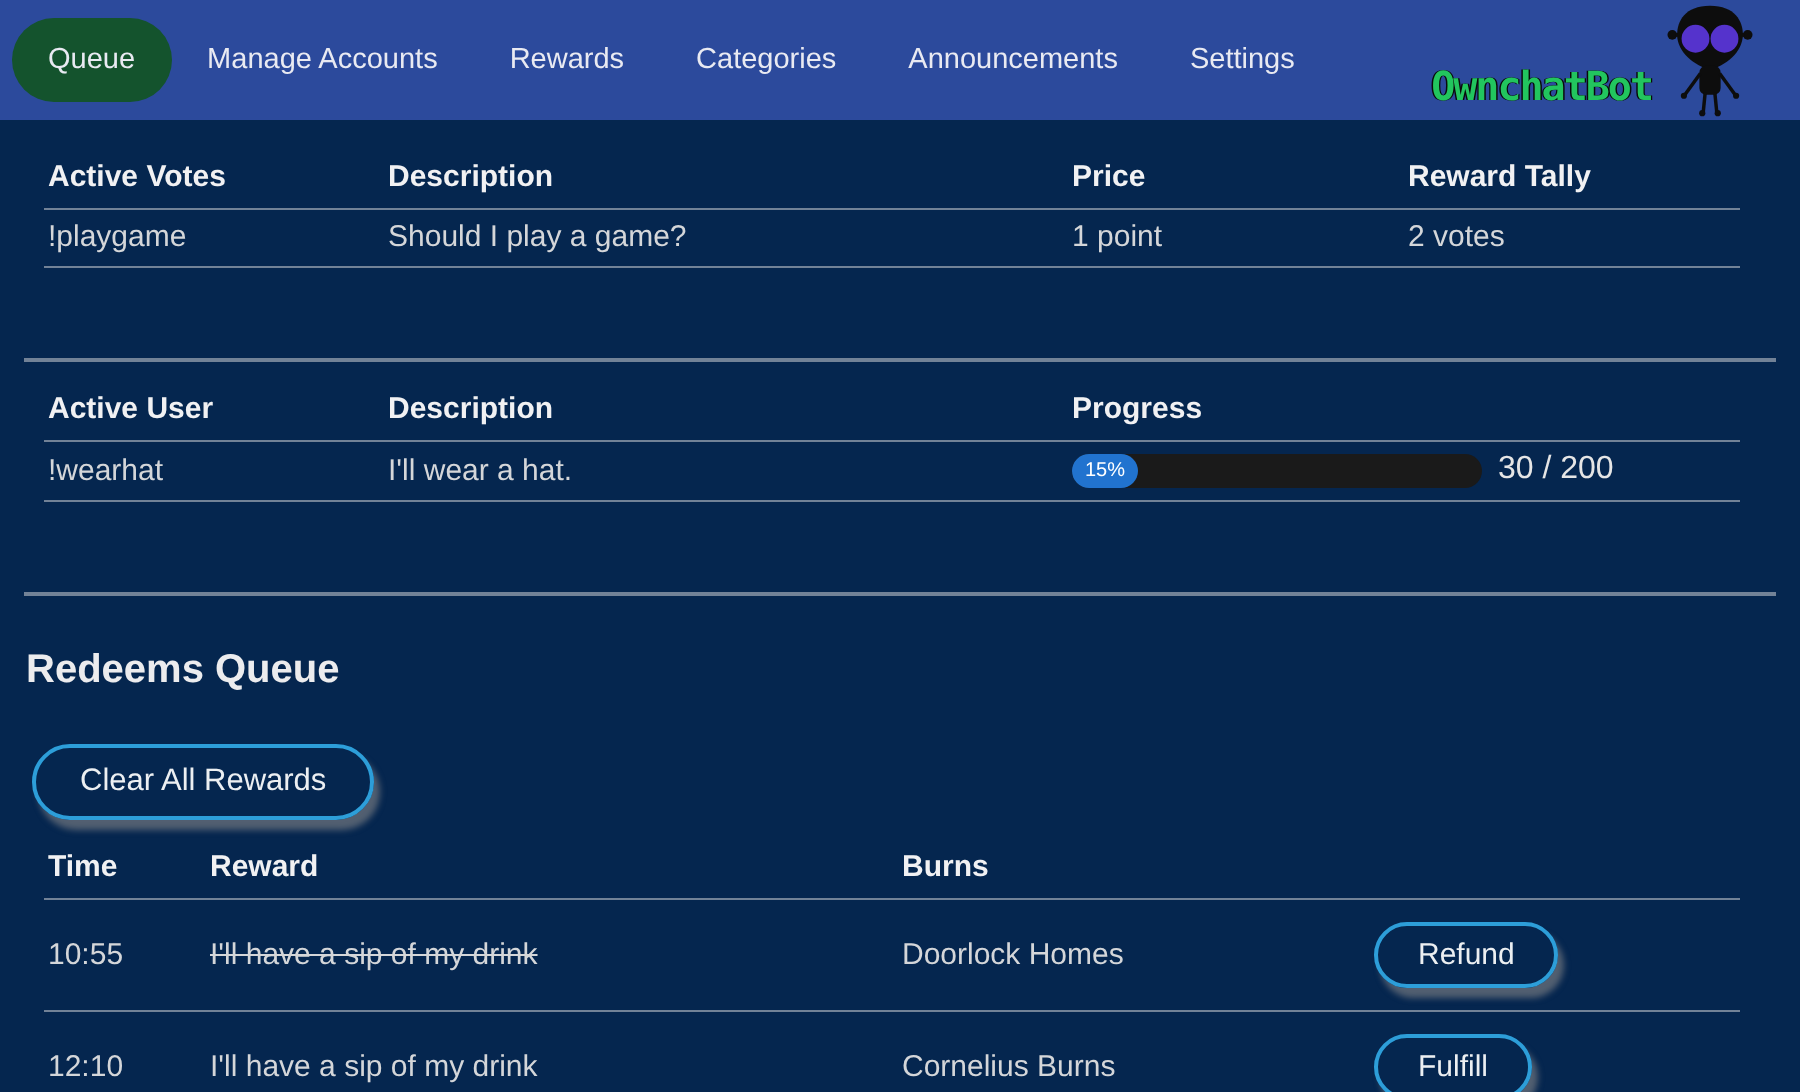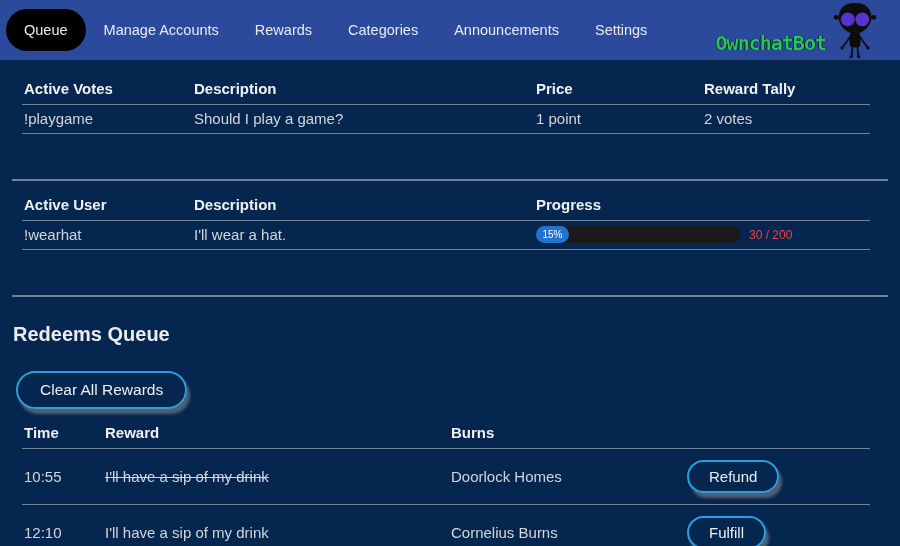--- a/index.html
+++ b/index.html
@@ -19,21 +19,21 @@
     padding-left: 6px;
   }
   .tab {
     color: #e9eaf2;
     font-size: 14.5px;
     padding: 13px 18px;
     cursor: pointer;
     white-space: nowrap;
   }
   .tab.active {
-    background: #000000;
+    background: #14532d;
     border-radius: 21px;
     text-align: right;
   }
   .logo {
     margin-left: auto;
     display: flex;
     align-items: flex-end;
     height: 60px;
   }
   .logo-text {
@@ -92,21 +92,21 @@
     height: 17px;
     min-width: 33px;
     background: #2173cf;
     border-radius: 9px;
     display: flex;
     align-items: center;
     justify-content: center;
     font-size: 10px;
     color: #ffffff;
   }
-  .progress-count { margin-left: 8px; font-size: 12px; color: #ef4444; }
+  .progress-count { margin-left: 8px; font-size: 16px; color: #e5e5e5; }
 
   
   .redeems-title {
     margin: 26px 0 0 1px;
     font-size: 20px;
     font-weight: bold;
     color: #ececee;
   }
   .btn-row { display: flex; gap: 17px; margin: 25px 0 0 4px; }
   .pill-btn {

